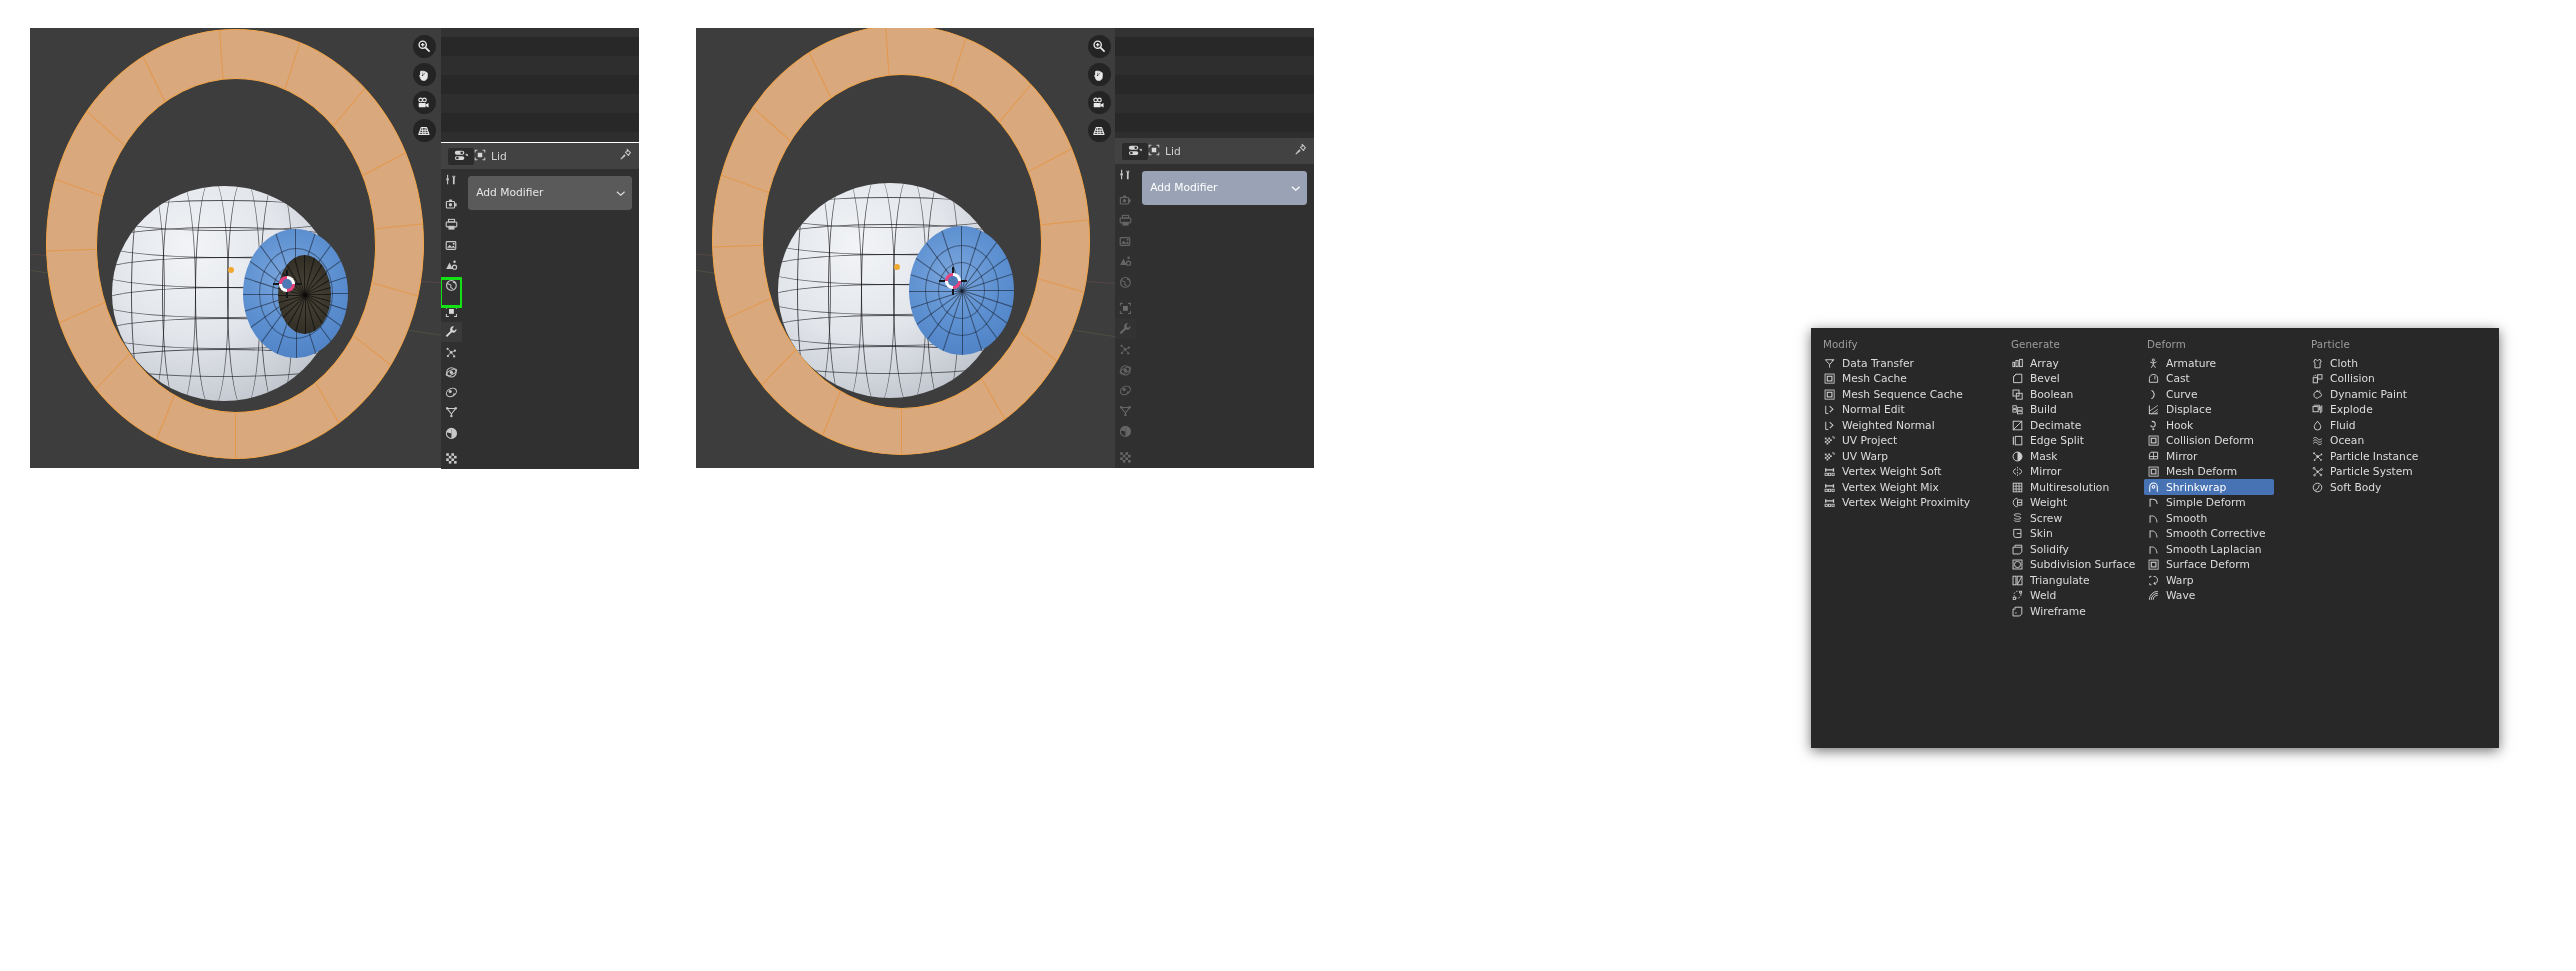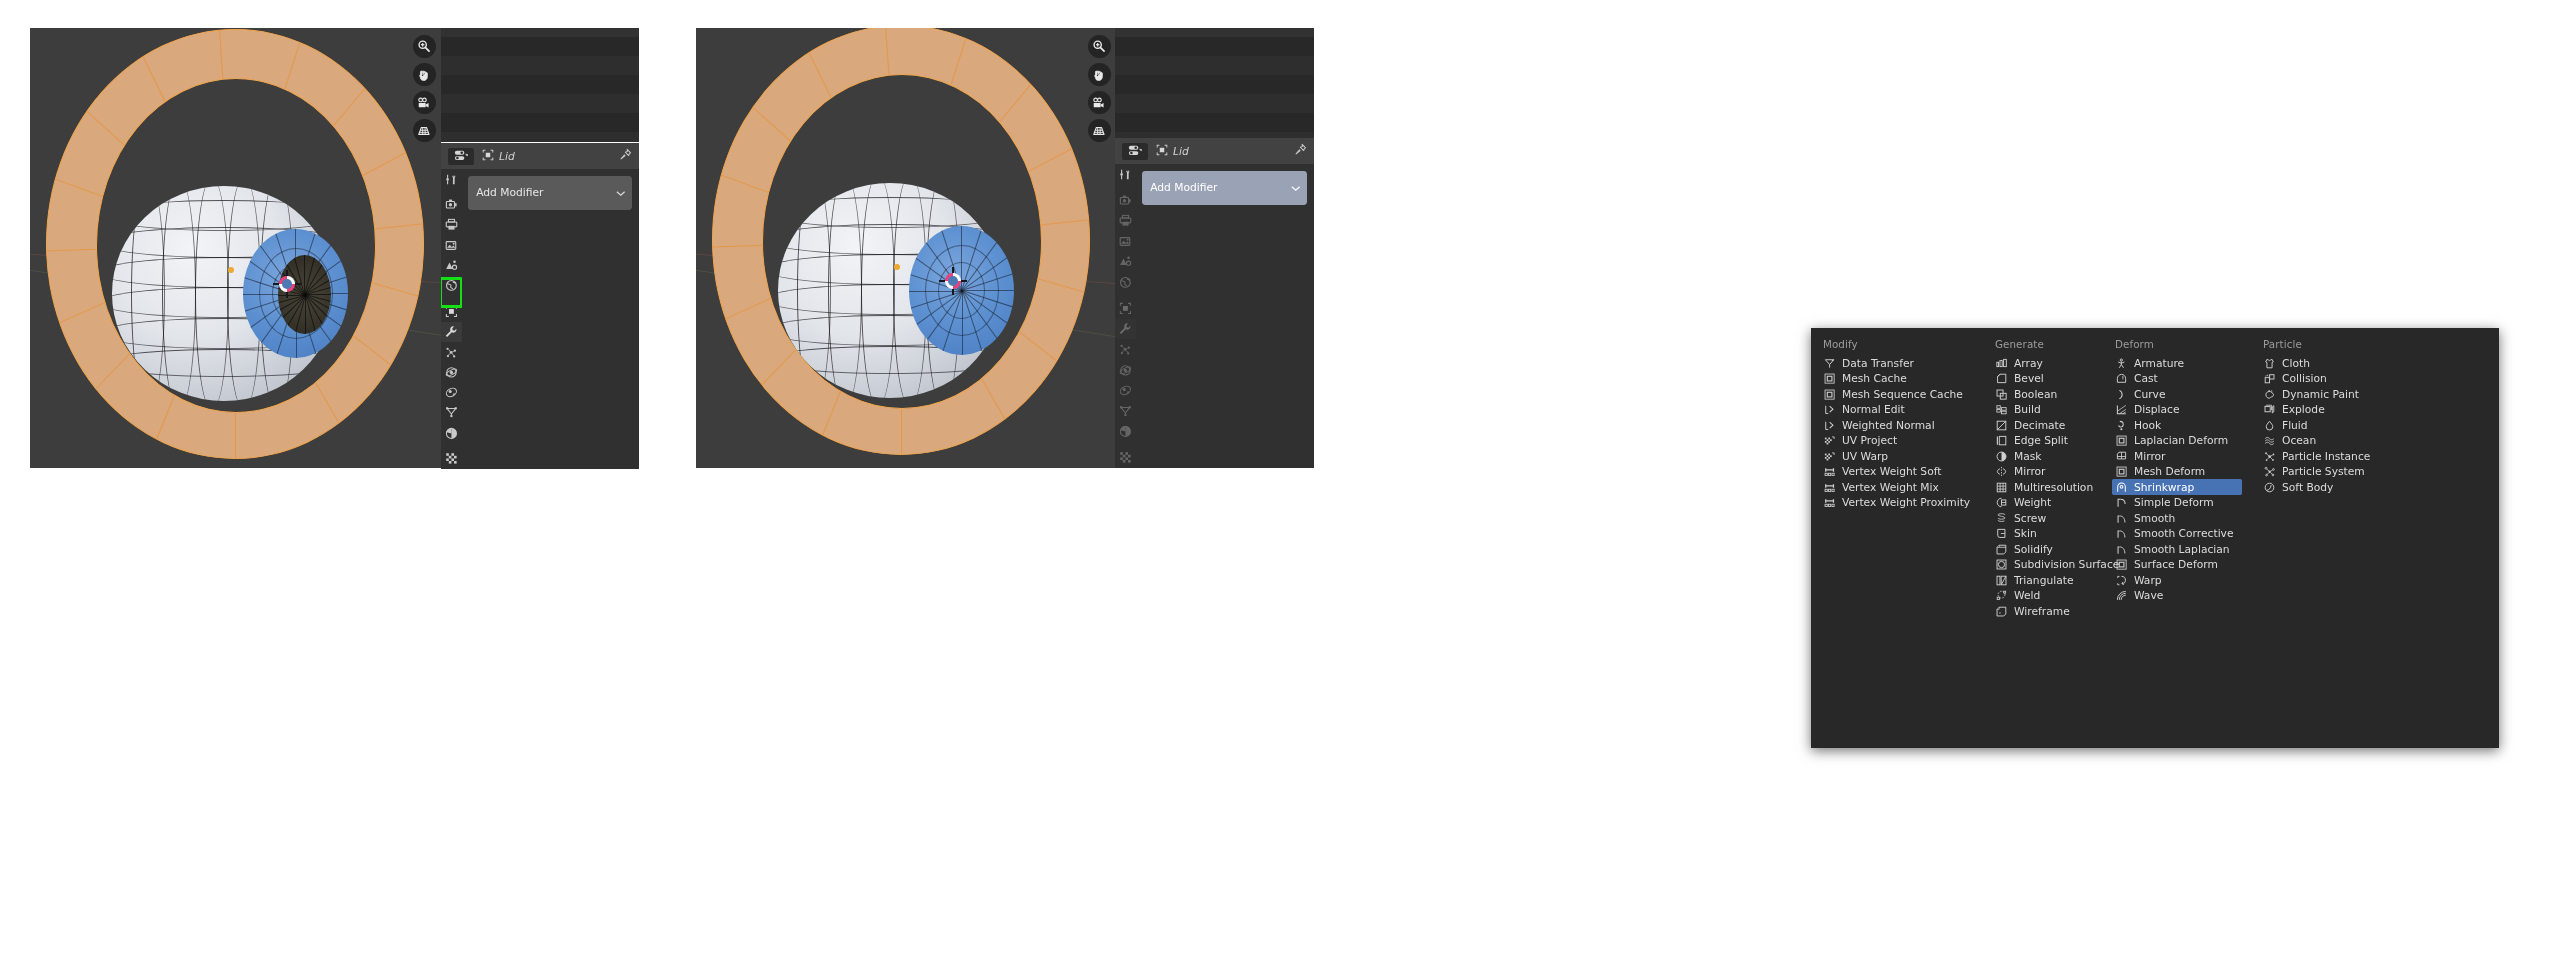--- a/index.html
+++ b/index.html
@@ -101,21 +101,21 @@
   
   .outliner { position:absolute; background:#282828; }
   .outliner .row { height:19px; }
   .outliner .row.alt { background:#2e2e2e; }
   .outliner .row.norm { background:#282828; }
   .outliner .topbar { height:8.6px; background:#323232; }
 
   .props { position:absolute; background:#303030; }
   .props-header {
     position:absolute; left:0; top:0; right:0; height:26px;
-    background:#424242; display:flex; align-items:center; padding:0 6.9px; gap:8px;font-style:italic;
+    background:#424242; display:flex; align-items:center; padding:0 6.9px; gap:0;
   }
   .edit-type {
     width:26px; height:17px; border-radius:2.6px; background:#2b2b2b;
     display:flex; align-items:center; justify-content:center; gap:1.7px;
   }
   .bc { display:flex; align-items:center; gap:5.2px; }
   .bc-label { color:#d2d2d2; font-size:10.7px; }
   .pin { margin-left:auto; color:#c7c7c7; }
 
   .tabcol {
@@ -140,21 +140,21 @@
     background:#5a5a5a; color:#e6e6e6; font-size:10.7px;
     display:flex; align-items:center; padding:0 7.7px; position:relative;
   }
   .addmod.open { background:#9aa3b5; color:#ffffff; }
   .addmod .chev { position:absolute; right:6.9px; top:50%; transform:translateY(-50%); }
 
   
   .menu {
     position:absolute; background:rgba(24,24,24,.93);
     box-shadow: 0 2.6px 12px rgba(0,0,0,.55);
-    display:flex; padding:8.6px 0 10.3px 0;
+    display:flex; padding:8.6px 0 10.3px 0;gap:16px;
   }
   .menu-col { padding:0 8.6px; }
   .menu-col.c1 { width:172px; }
   .menu-col.c2 { width:120px; }
   .menu-col.c3 { width:148px; }
   .menu-col.c4 { width:138px; }
   .menu-head {
     color:#9c9c9c; font-size:10.3px; padding:1.7px 3.4px 5.2px 3.4px; letter-spacing:0.1px;
   }
   .menu-item {
@@ -1084,21 +1084,21 @@
           </span>
           <span class="mi-lbl">Hook</span>
         </div>
       <div class="menu-item">
           <span class="mi-ico">
             <svg width="11.2" height="11.2" viewBox="0 0 13 13">
               <rect x="1.2" y="1.2" width="10.6" height="10.6" fill="none" stroke="currentColor" stroke-width="1"></rect>
               <rect x="3.8" y="3.8" width="5.4" height="5.4" fill="none" stroke="currentColor" stroke-width="1.3"></rect>
             </svg>
           </span>
-          <span class="mi-lbl">Laplacian Deform</span>
+          <span class="mi-lbl">Collision Deform</span>
         </div>
       <div class="menu-item">
           <span class="mi-ico">
             <svg width="11.2" height="11.2" viewBox="0 0 13 13">
               <path d="M3.4 1.4h7.8v7.8H1.6V3.6z" fill="none" stroke="currentColor" stroke-width="1.1"></path>
               <path d="M1.6 6.4h9.6M6.4 1.4v7.8" stroke="currentColor" stroke-width="1"></path>
             </svg>
           </span>
           <span class="mi-lbl">Mirror</span>
         </div>

